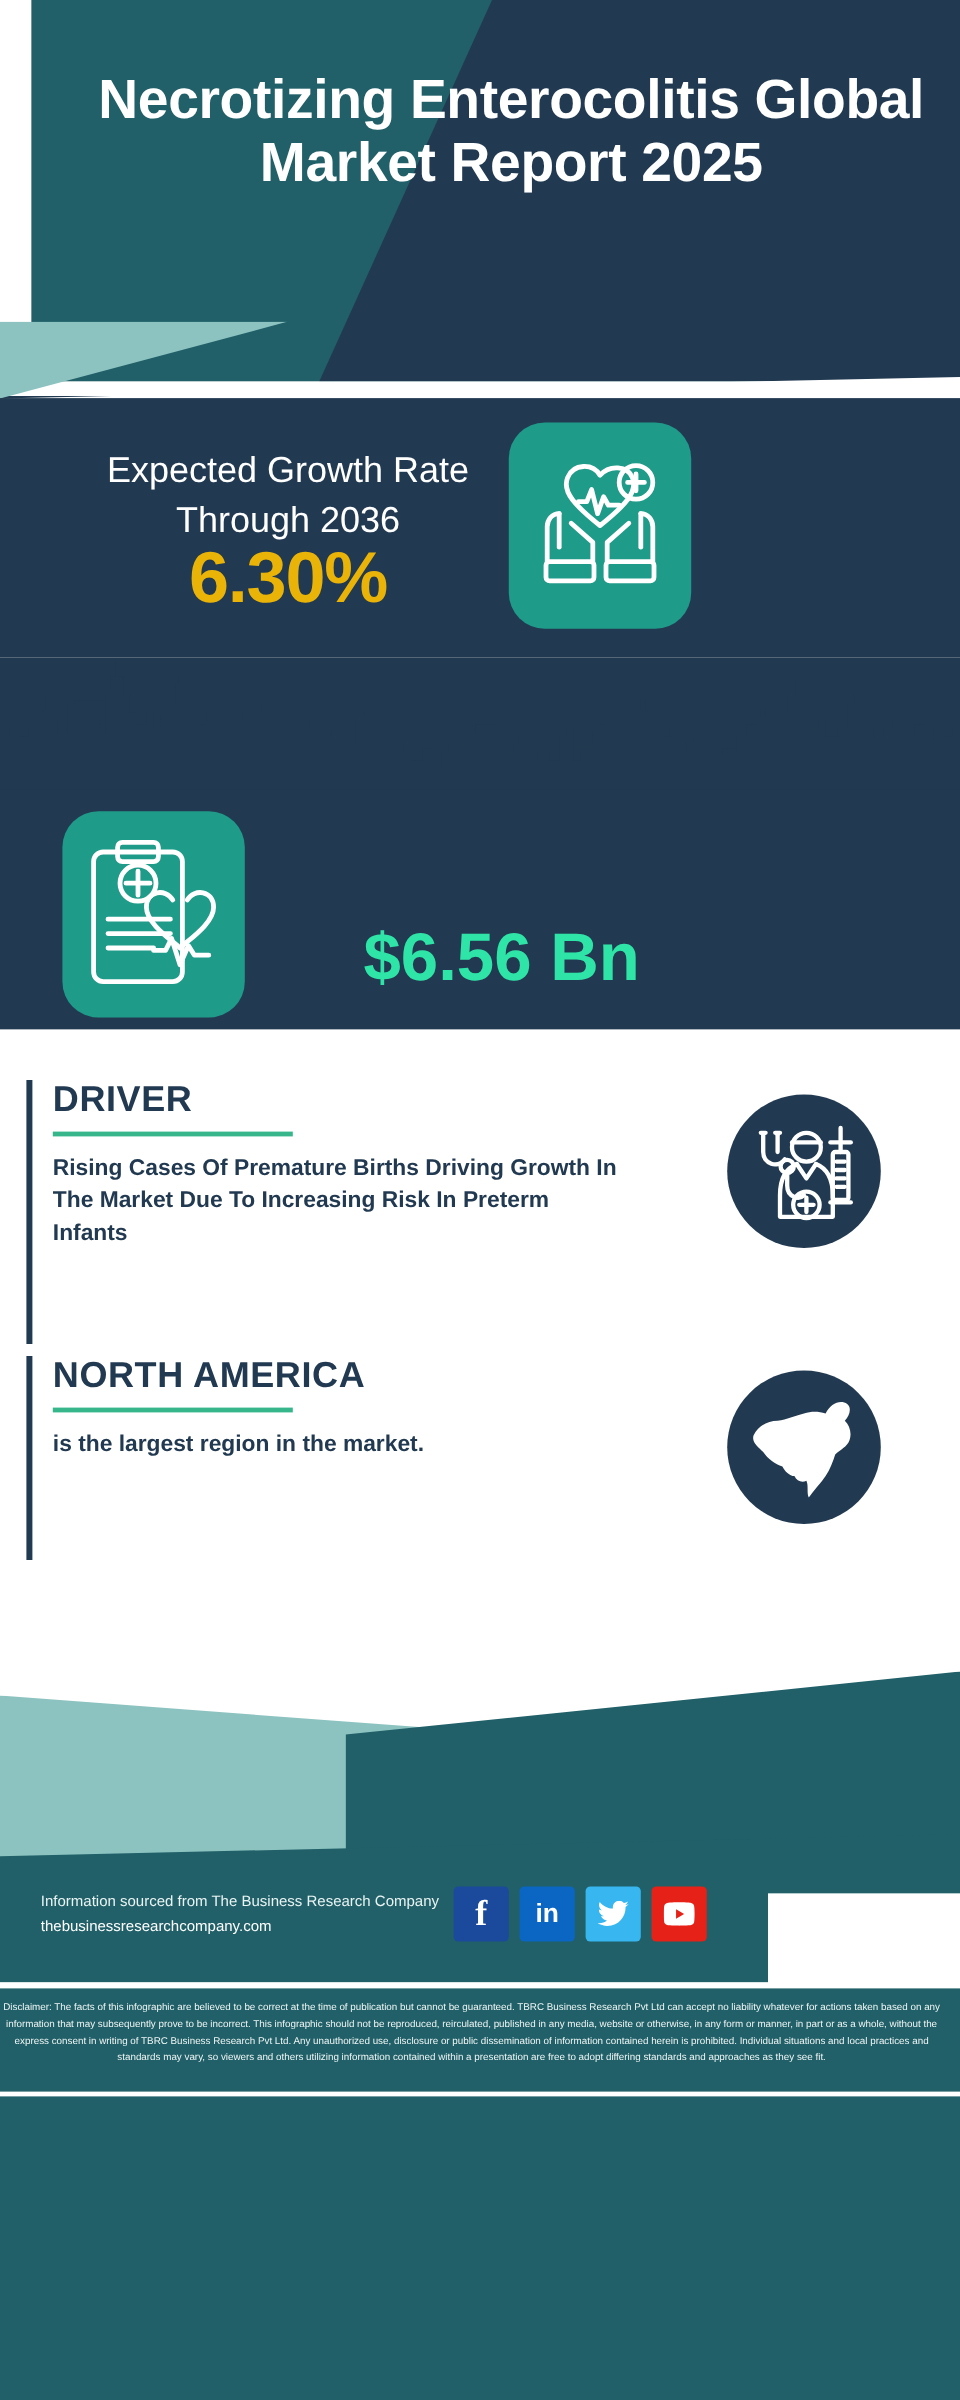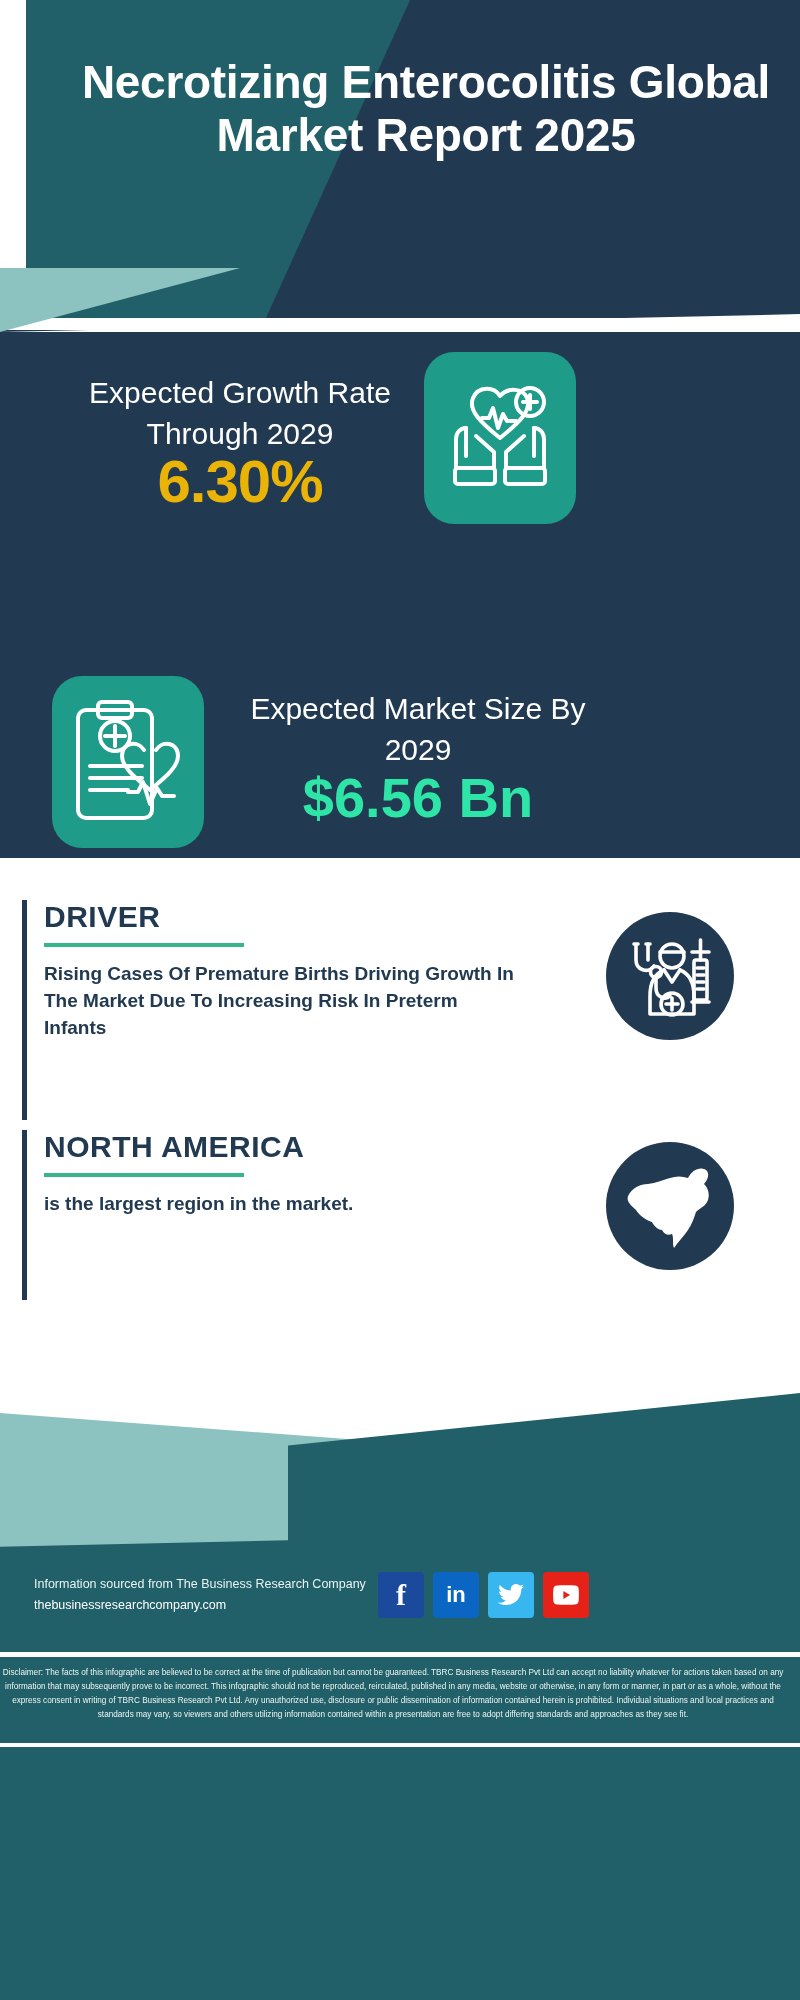--- a/index.html
+++ b/index.html
@@ -149,21 +149,21 @@
     position:absolute; left:0; top:0; width:800px; height:250px;
     background:#216068;
     clip-path: polygon(36% 47%, 100% 26%, 100% 100%, 36% 100%);
   }
   .foot-navyband {
     position:absolute; left:0; top:120px; width:800px; height:130px;
     background:#216068;
     clip-path: polygon(0% 76%, 100% 62%, 100% 100%, 0% 100%);
   }
   .foot-main {
-    position:absolute; left:0; top:228px; width:800px; height:96px;
+    position:absolute; left:0; top:228px; width:640px; height:96px;
     background:#216068;
   }
   .foot-text {
     position:absolute; left:34px; top:18px; width:350px;
     color:#e9f3f2; font-size:12.5px; line-height:1.7;
   }
   .foot-site { color:#ffffff; }
   .socials {
     position:absolute; left:378px; top:16px;
     display:flex; gap:9px;
@@ -207,21 +207,21 @@
     <div class="hdr-teal"></div>
     <div class="hdr-navy"></div>
     <div class="hdr-title">Necrotizing Enterocolitis Global Market Report 2025</div>
   </div>
   <div class="hdr-wedge">
     <div class="wedge-lt"></div>
     <div class="white-slope"></div>
   </div>
 
   <div class="growth">
-    <div class="growth-label">Expected Growth Rate Through 2029</div>
+    <div class="growth-label">Expected Growth Rate Through 2036</div>
     <div class="growth-value">6.30%</div>
     <div class="growth-icon">
       <svg width="116" height="124" viewBox="0 0 116 124" fill="none" stroke="#ffffff" stroke-width="4" stroke-linecap="round" stroke-linejoin="round">
         <path d="M58 20 C52 10, 36 10, 31 22 C26 34, 38 46, 58 62 C78 46, 90 34, 85 22 C81 12, 66 11, 58 20 Z"></path>
         <path d="M40 42 L47 42 L51 32 L56 52 L61 38 L65 45 L74 45"></path>
         <circle cx="88" cy="26" r="14"></circle>
         <path d="M88 19 L88 33 M81 26 L95 26"></path>
         <path d="M24 52 C18 52, 14 57, 14 63 L14 92"></path>
         <path d="M24 52 L24 80"></path>
         <path d="M34 60 L52 76 L52 92"></path>
@@ -231,21 +231,20 @@
         <rect x="13" y="92" width="40" height="16" rx="3"></rect>
         <rect x="63" y="92" width="40" height="16" rx="3"></rect>
       </svg>
     </div>
   </div>
 
   <div class="market">
     <svg class="skyline" viewBox="0 0 800 110" preserveAspectRatio="none">
       <path fill="#223a51" d="M0 110 L0 68 L8 68 L8 60 L16 60 L16 66 L24 66 L24 55 L30 55 L30 48 L34 40 L38 48 L38 34 L41 34 L41 48 L45 55 L48 55 L48 62 L56 62 L56 40 L62 40 L62 36 L84 36 L84 62 L88 62 L88 30 L92 30 L92 16 L96 16 L96 2 L99 2 L99 16 L103 16 L103 30 L108 30 L108 46 L114 46 L114 56 L122 56 L122 44 L128 44 L128 58 L134 58 L134 48 L140 48 L140 40 L146 40 L146 22 L149 22 L149 14 L152 14 L152 22 L156 22 L156 40 L166 40 L166 56 L172 56 L172 48 L180 48 L180 42 L196 42 L196 55 L202 55 L202 47 L218 47 L218 38 L234 38 L234 50 L240 50 L240 44 L250 44 L250 60 L258 60 L258 52 L266 52 L266 68 L276 68 L276 62 L286 62 L286 72 L296 72 L296 50 L304 50 L304 44 L330 44 L330 78 L336 78 L336 70 L344 70 L344 86 L352 86 L352 76 L360 76 L360 90 L368 90 L368 80 L374 80 L374 72 L384 72 L384 84 L390 84 L390 62 L396 62 L396 56 L412 56 L412 88 L420 88 L420 80 L428 80 L428 72 L432 72 L432 64 L436 64 L436 72 L440 72 L440 88 L448 88 L448 78 L458 78 L458 86 L466 86 L466 64 L472 64 L472 60 L478 60 L478 86 L484 86 L484 74 L494 74 L494 62 L500 62 L500 56 L504 56 L504 62 L510 62 L510 74 L520 74 L520 50 L530 50 L530 44 L534 44 L534 34 L538 34 L538 44 L542 44 L542 50 L552 50 L552 66 L558 66 L558 58 L564 58 L564 78 L572 78 L572 70 L578 70 L578 64 L586 64 L586 72 L594 72 L594 82 L602 82 L602 76 L614 76 L614 64 L622 64 L622 56 L630 56 L630 50 L634 50 L634 42 L638 42 L638 50 L642 50 L642 62 L650 62 L650 44 L656 44 L656 30 L660 30 L660 18 L663 18 L663 30 L667 30 L667 44 L674 44 L674 60 L682 60 L682 52 L688 52 L688 66 L698 66 L698 58 L706 58 L706 40 L712 40 L712 30 L715 30 L715 40 L720 40 L720 58 L728 58 L728 68 L736 68 L736 60 L744 60 L744 52 L754 52 L754 64 L762 64 L762 56 L770 56 L770 68 L778 68 L778 60 L786 60 L786 66 L794 66 L794 58 L800 58 L800 110 Z"></path>
     </svg>
-    <div class="market-label">Expected Market Size By 2029</div>
     <div class="market-value">$6.56 Bn</div>
     <div class="market-icon">
       <svg width="112" height="128" viewBox="0 0 112 128" fill="none" stroke="#ffffff" stroke-width="4" stroke-linecap="round" stroke-linejoin="round">
         <rect x="6" y="12" width="74" height="108" rx="8"></rect>
         <rect x="26" y="4" width="34" height="16" rx="4"></rect>
         <path d="M43 28 L43 48 M33 38 L53 38"></path>
         <circle cx="43" cy="38" r="15"></circle>
         <path d="M18 68 L70 68 M18 80 L70 80 M18 92 L56 92"></path>
         <path d="M72 52 C66 42, 50 44, 50 58 C50 72, 72 86, 78 92 C84 86, 106 72, 106 58 C106 44, 90 42, 84 52"></path>
         <path d="M56 94 L66 94 L71 84 L78 106 L85 90 L90 98 L102 98"></path>

